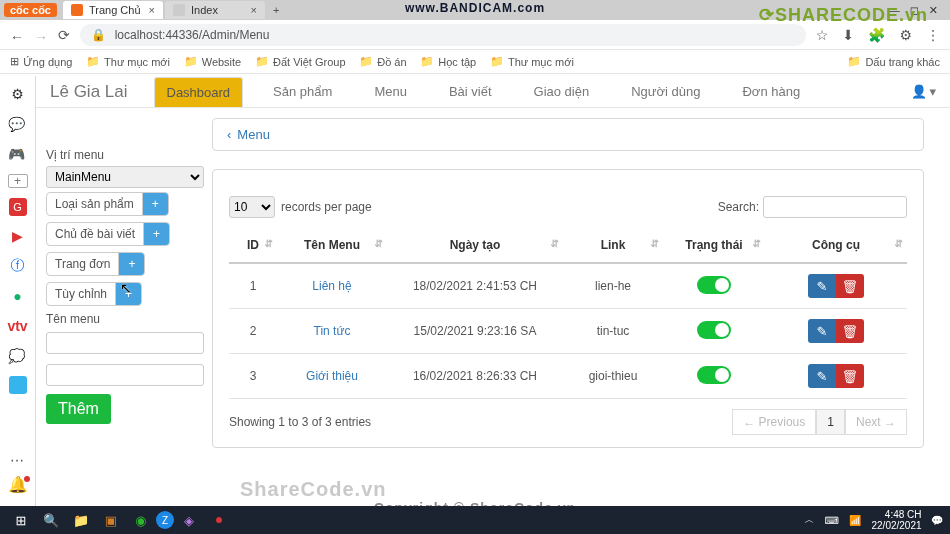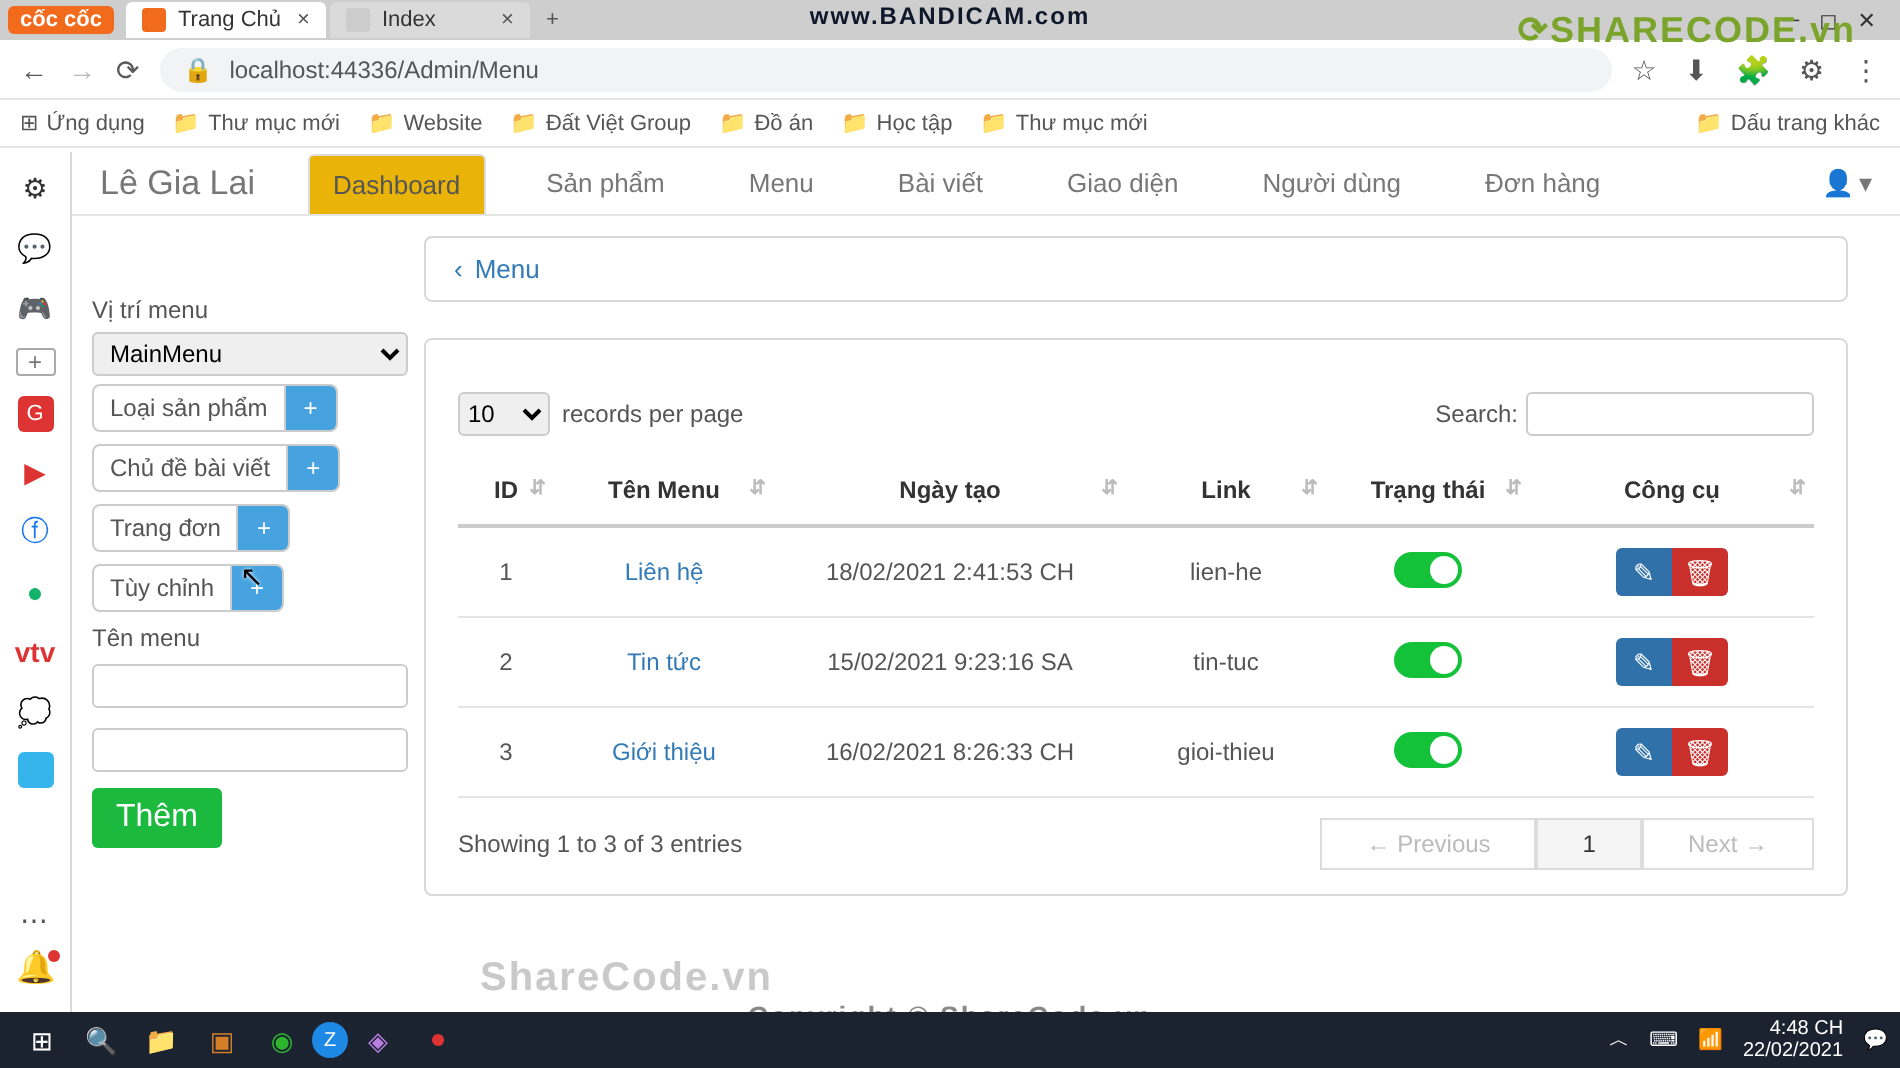--- a/index.html
+++ b/index.html
@@ -257,21 +257,21 @@
     .table-footer {
       display:flex;
       align-items:center;
       margin-top:10px;
       font-size:12px;
       color:#555;
     }
     .pager { margin-left:auto; display:flex; }
     .pg {
       border:1px solid #ddd;
-      padding:5px 22px;
+      padding:5px 10px;
       color:#555;
     }
     .pg.disabled { color:#bbb; }
     .pg.active { color:#333; background:#f5f5f5; }
     
     .overlay-top {
       position:absolute;
       top:1px; left:50%; transform:translateX(-50%);
       font-family:Arial; font-weight:bold;
       color:#0f172a;

